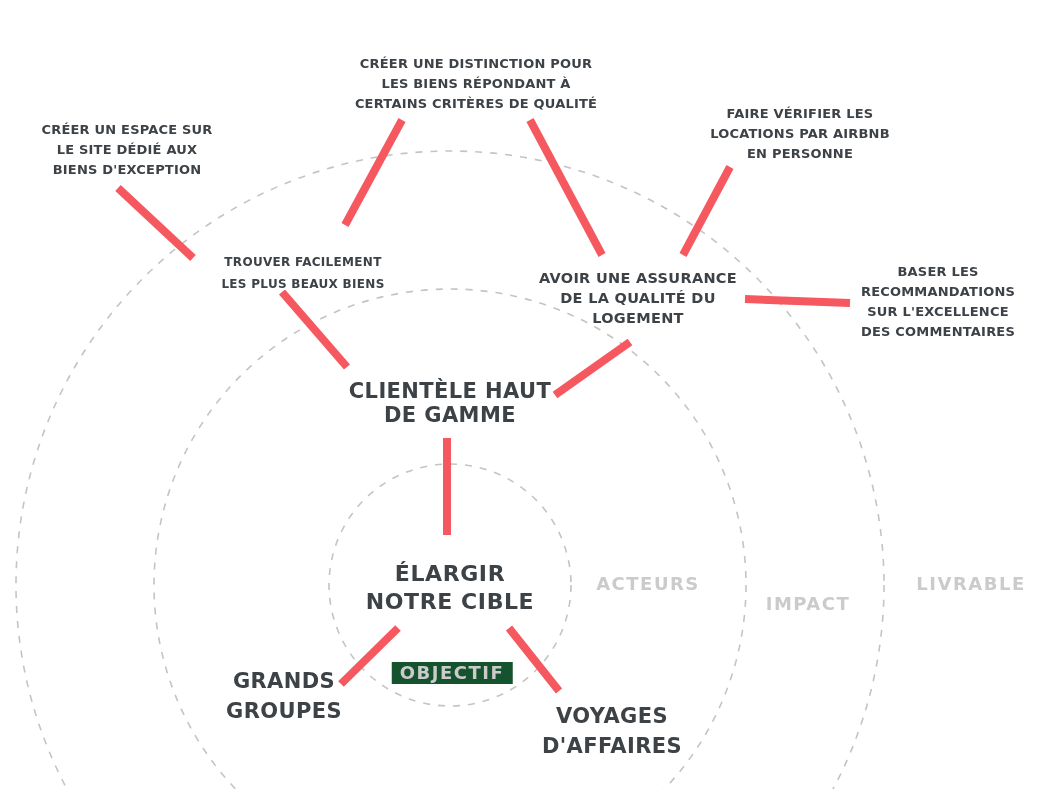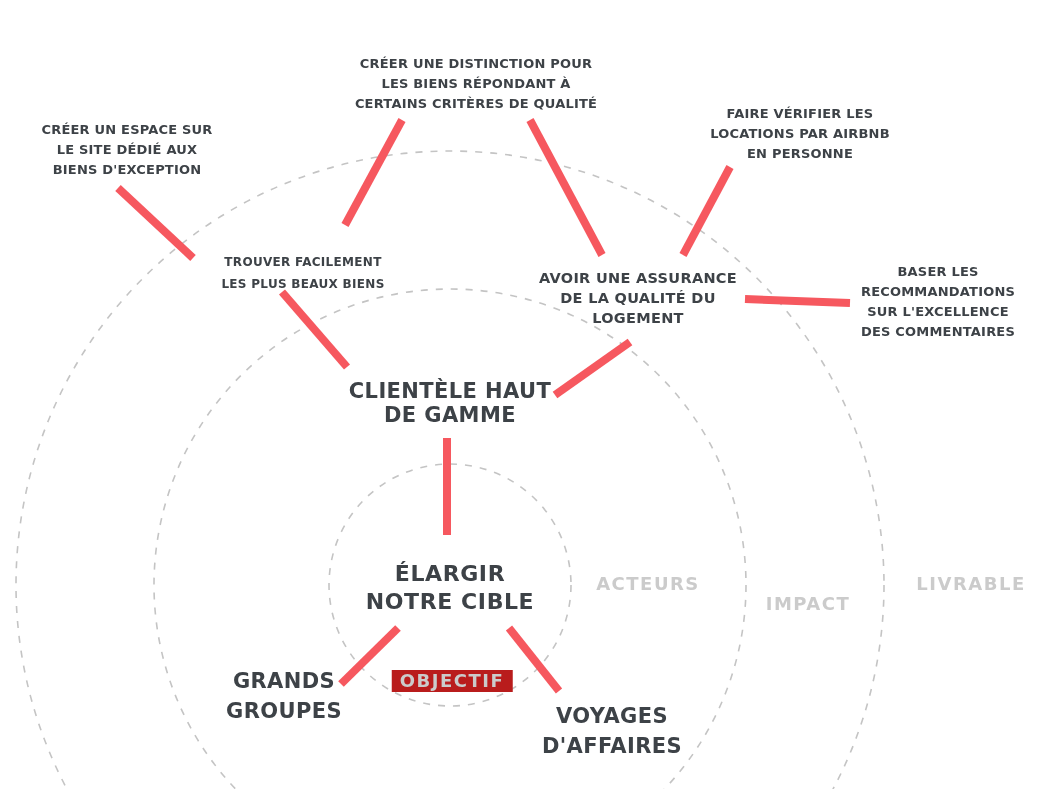--- a/index.html
+++ b/index.html
@@ -48,23 +48,22 @@
     line-height: 20px;
     letter-spacing: 0.2px;
   }
   .ring-label {
     color: var(--ring_label, #cbcbcb);
     font-size: 18px;
     letter-spacing: 1.5px;
     line-height: 22px;
   }
   .ring-label.on-circle {
-    background: #b91c1c;
+    background: #14532d;
     padding: 0 8px;
-    margin-top: 8px;
   }
 </style>
 </head>
 <body>
 
 <div class="stage">
 
   <svg class="wires" width="1040" height="789" viewBox="0 0 1040 789">
 
     <circle cx="450" cy="585" r="121" fill="none" stroke-width="1.6" stroke-dasharray="7 8" stroke="#c4c4c4"></circle>

